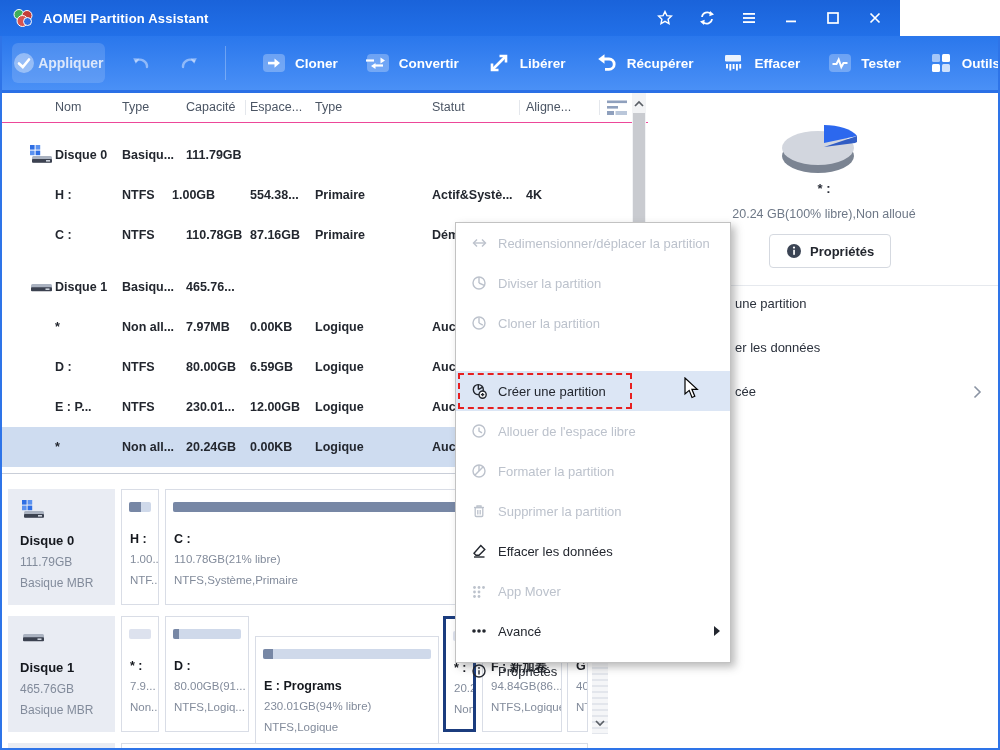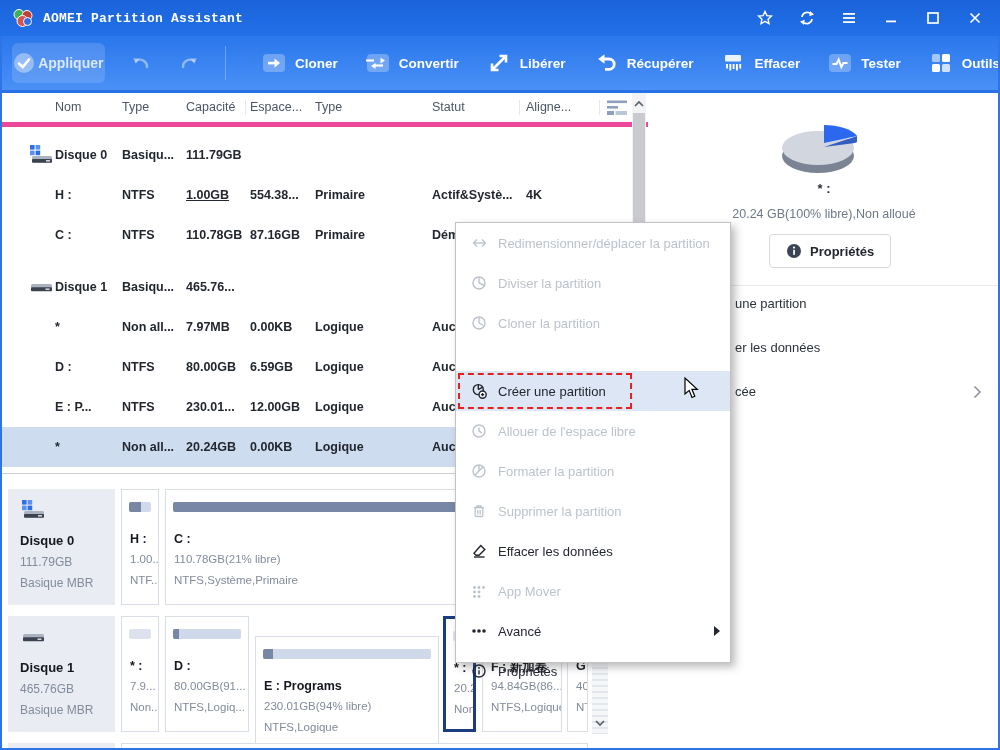--- a/index.html
+++ b/index.html
@@ -1,39 +1,39 @@
 <!DOCTYPE html>
 <html><head>
 <meta charset="utf-8">
 <style>
   html,body{margin:0;padding:0;background:#555;}
   #app{position:relative;width:1000px;height:750px;overflow:hidden;background:#fff;
        font-family:"Liberation Sans",sans-serif;-webkit-font-smoothing:antialiased;}
   .edge{position:absolute;background:#2e74e8;z-index:50;}
   
-  #titlebar{position:absolute;left:0;top:0;width:1000px;height:36px;
-    background:linear-gradient(#1a63da,#2270e8);display:flex;align-items:center;z-index:5;font-family:Liberation Mono, monospace;}
+  #titlebar{position:absolute;left:0;top:0;width:900px;height:36px;
+    background:linear-gradient(#1a63da,#2270e8);display:flex;align-items:center;z-index:5;}
   #logo{margin-left:12px;width:22px;height:22px;}
   #title{color:#fff;font-size:13px;font-weight:700;margin-left:9px;letter-spacing:.2px;}
   #win-controls{margin-left:auto;display:flex;align-items:center;gap:12px;padding-right:10px;}
   .wc{width:30px;height:26px;display:flex;align-items:center;justify-content:center;cursor:default;}
   
   #toolbar{position:absolute;left:0;top:36px;width:1000px;height:54px;
     background:linear-gradient(#2a77ec,#4a90f6);display:flex;align-items:center;z-index:5;}
   #apply-btn{margin-left:12px;width:130px;height:40px;border-radius:6px;background:rgba(255,255,255,.14);
     display:flex;align-items:center;justify-content:center;gap:3px;color:#dbe7fb;font-size:14px;font-weight:700;}
   #undo,#redo{margin-left:26px;}
   #tb-divider{width:1px;height:34px;background:rgba(255,255,255,.28);margin:0 8px 0 26px;}
   #toolbar-buttons{display:flex;align-items:center;}
   .tbtn{display:flex;align-items:center;gap:9px;margin-left:28px;color:#fff;font-size:13.5px;font-weight:700;}
   .tbtn svg{display:block;}
   
   #main{position:absolute;left:0;top:90px;width:1000px;height:660px;background:#fff;border-top:3px solid #2a70e6;box-sizing:border-box;}
   #table-area{position:absolute;left:0;top:0;width:648px;height:377px;}
-  #thead{position:absolute;left:0;top:0;width:648px;height:29px;border-bottom:5px solid #ec4899;}
+  #thead{position:absolute;left:0;top:0;width:648px;height:29px;border-bottom:1px solid #ec4899;}
   .hcell{position:absolute;top:0;height:29px;line-height:29px;font-size:12.5px;color:#4b5564;}
   .hsep{position:absolute;top:7px;height:15px;width:1px;background:#e4e7ec;}
   #col-icon{position:absolute;left:606px;top:6px;}
   .trow{position:absolute;left:0;width:630px;height:40px;}
   .trow.selected{background:#cedcf0;}
   .tcell{position:absolute;top:0;height:40px;line-height:40px;font-size:12.5px;font-weight:700;color:#23272f;white-space:nowrap;}
   .disk-ic{position:absolute;left:28px;top:9px;}
   
   #vscroll{position:absolute;left:632px;top:0;width:14px;height:377px;background:#f2f3f5;}
   #vscroll .thumb{position:absolute;left:1px;top:20px;width:12px;height:330px;background:#c9cbd0;}
@@ -264,21 +264,21 @@
                 <rect x="4" y="15" width="20" height="3.8" rx="1" fill="#3c4250"></rect>
                 <rect x="18" y="16" width="4" height="1.6" fill="#cdd3dd"></rect>
               </svg></span>
             <span class="tcell" style="left: 55px;">Disque 0</span>
             <span class="tcell" style="left: 122px;">Basiqu...</span>
             <span class="tcell" style="left: 186px;">111.79GB</span>
           </div>
           <div class="trow" style="top: 82px;">
             <span class="tcell" style="left: 55px;">H :</span>
             <span class="tcell" style="left: 122px;">NTFS</span>
-            <span class="tcell" style="left: 186px; text-decoration: underline;">1.00GB</span>
+            <span class="tcell" style="left: 172px;">1.00GB</span>
             <span class="tcell" style="left: 250px;">554.38...</span>
             <span class="tcell" style="left: 315px;">Primaire</span>
             <span class="tcell" style="left: 432px;">Actif&amp;Systè...</span>
             <span class="tcell" style="left: 526px;">4K</span>
           </div>
           <div class="trow" style="top: 122px;">
             <span class="tcell" style="left: 55px;">C :</span>
             <span class="tcell" style="left: 122px;">NTFS</span>
             <span class="tcell" style="left: 186px;">110.78GB</span>
             <span class="tcell" style="left: 250px;">87.16GB</span>

